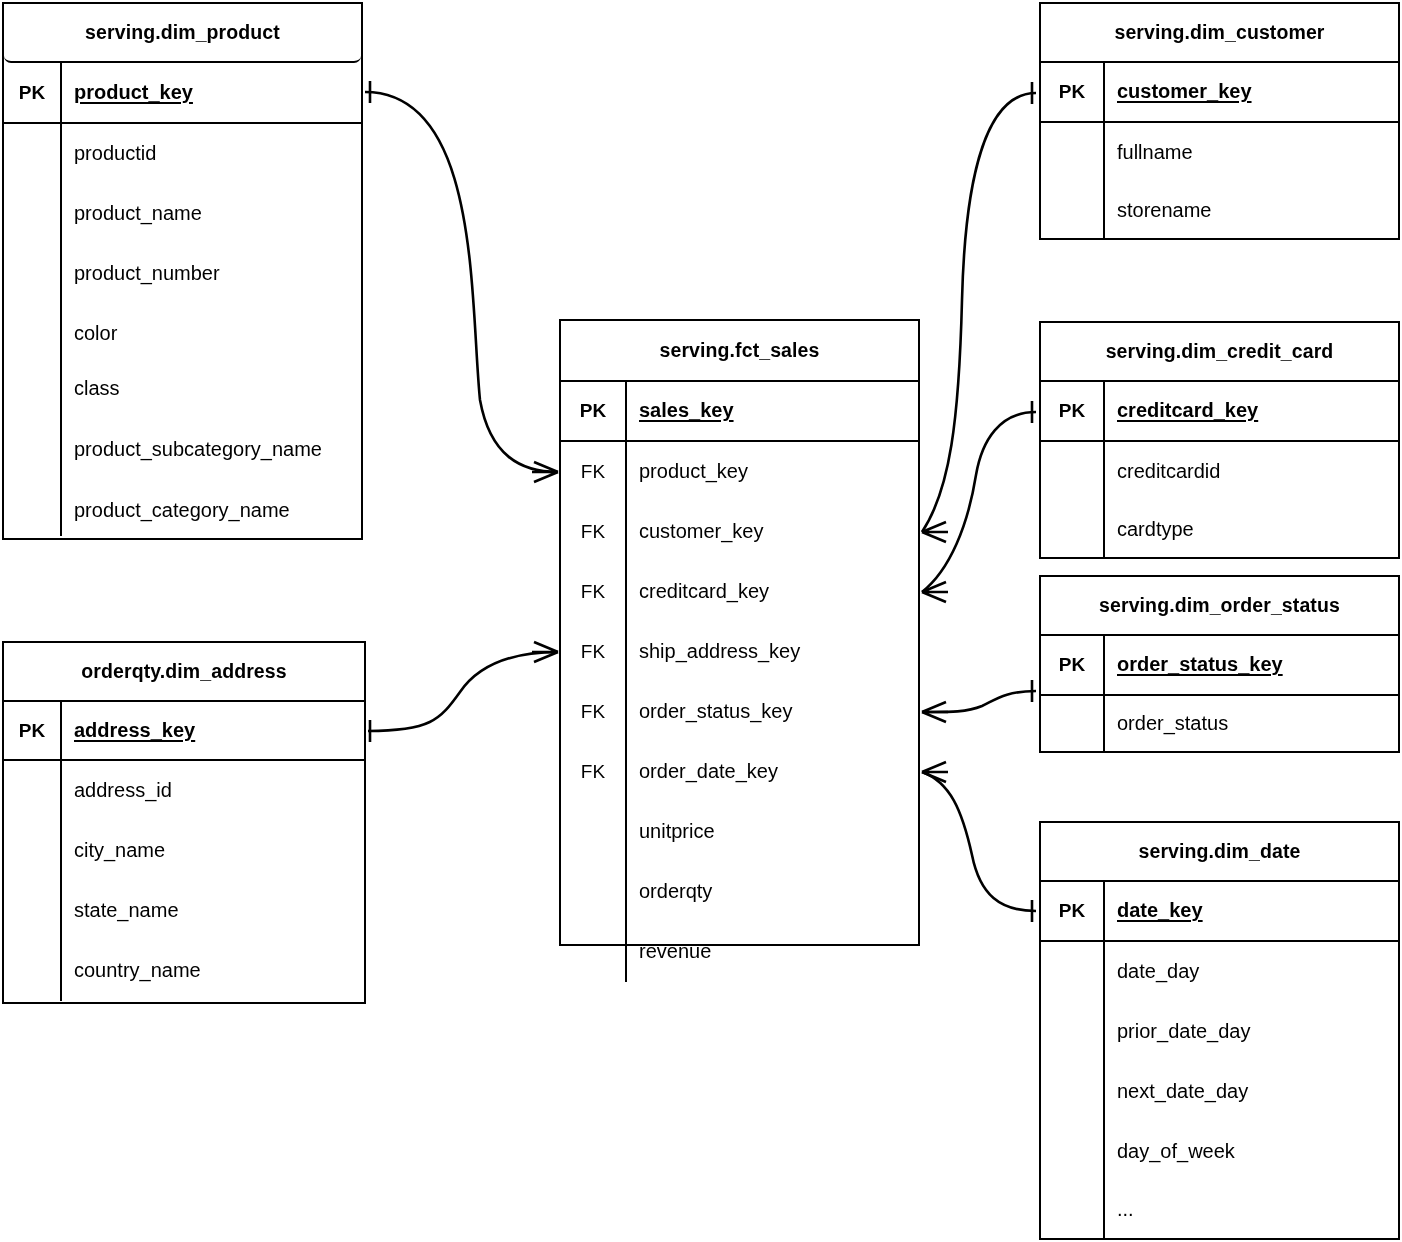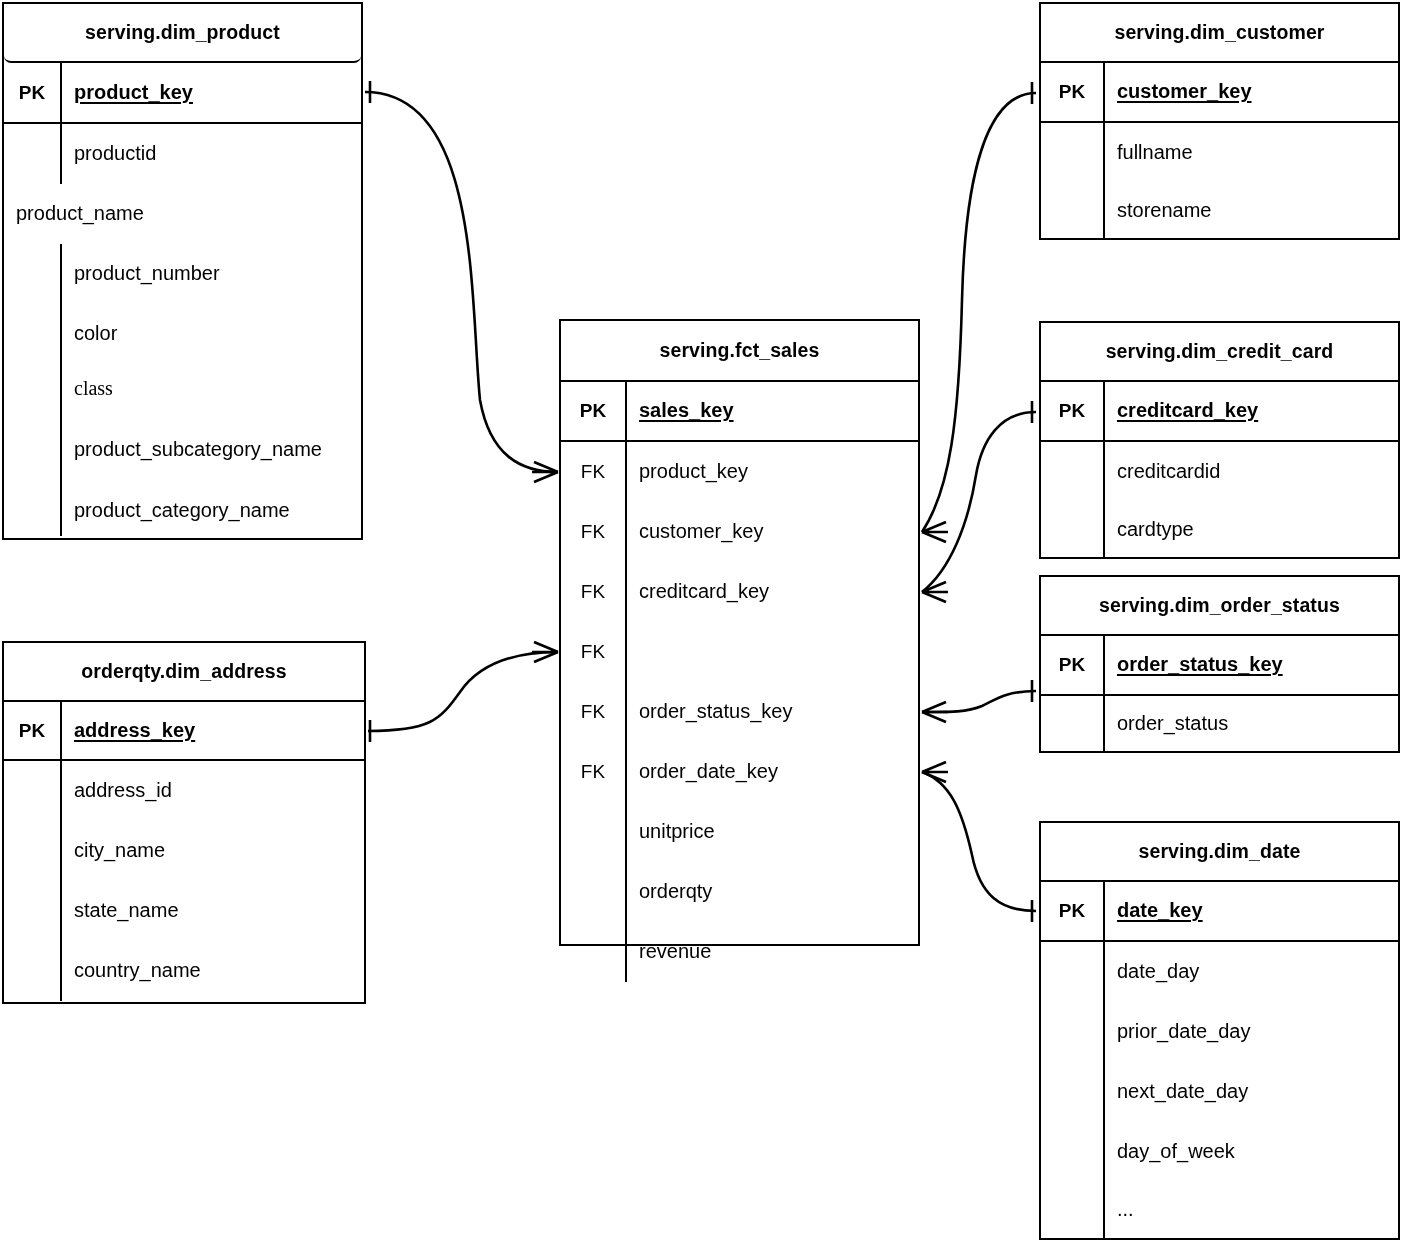--- a/index.html
+++ b/index.html
@@ -127,33 +127,33 @@
   <div class="entity gut-60" style="left:2px; top:2px; width:361px; height:538px;">
     <div class="entity-title" style="height:59px;border-radius:7px;">serving.dim_product</div>
     <div class="row pk-row" style="height:61px;">
       <div class="keycell bold">PK</div>
       <div class="namecell key">product_key</div>
     </div>
     <div class="row" style="height:60px;">
       <div class="keycell"></div>
       <div class="namecell">productid</div>
     </div>
-    <div class="row" style="height:60px;flex-direction:column;">
+    <div class="row" style="height:60px;">
       <div class="keycell"></div>
       <div class="namecell">product_name</div>
     </div>
     <div class="row" style="height:60px;">
       <div class="keycell"></div>
       <div class="namecell">product_number</div>
     </div>
     <div class="row" style="height:60px;">
       <div class="keycell"></div>
       <div class="namecell">color</div>
     </div>
-    <div class="row" style="height:50px;font-family:Liberation Serif, serif;">
+    <div class="row" style="height:50px;">
       <div class="keycell"></div>
       <div class="namecell">class</div>
     </div>
     <div class="row" style="height:72px;">
       <div class="keycell"></div>
       <div class="namecell wrap">product_subcategory_name</div>
     </div>
     <div class="row" style="height:50px;">
       <div class="keycell"></div>
       <div class="namecell">product_category_name</div>
@@ -197,20 +197,21 @@
     <div class="row" style="height:60px;">
       <div class="keycell">FK</div>
       <div class="namecell">customer_key</div>
     </div>
     <div class="row" style="height:60px;">
       <div class="keycell">FK</div>
       <div class="namecell">creditcard_key</div>
     </div>
     <div class="row" style="height:60px;">
       <div class="keycell">FK</div>
+      <div class="namecell">ship_address_key</div>
     </div>
     <div class="row" style="height:60px;">
       <div class="keycell">FK</div>
       <div class="namecell">order_status_key</div>
     </div>
     <div class="row" style="height:60px;">
       <div class="keycell">FK</div>
       <div class="namecell">order_date_key</div>
     </div>
     <div class="row" style="height:60px;">

